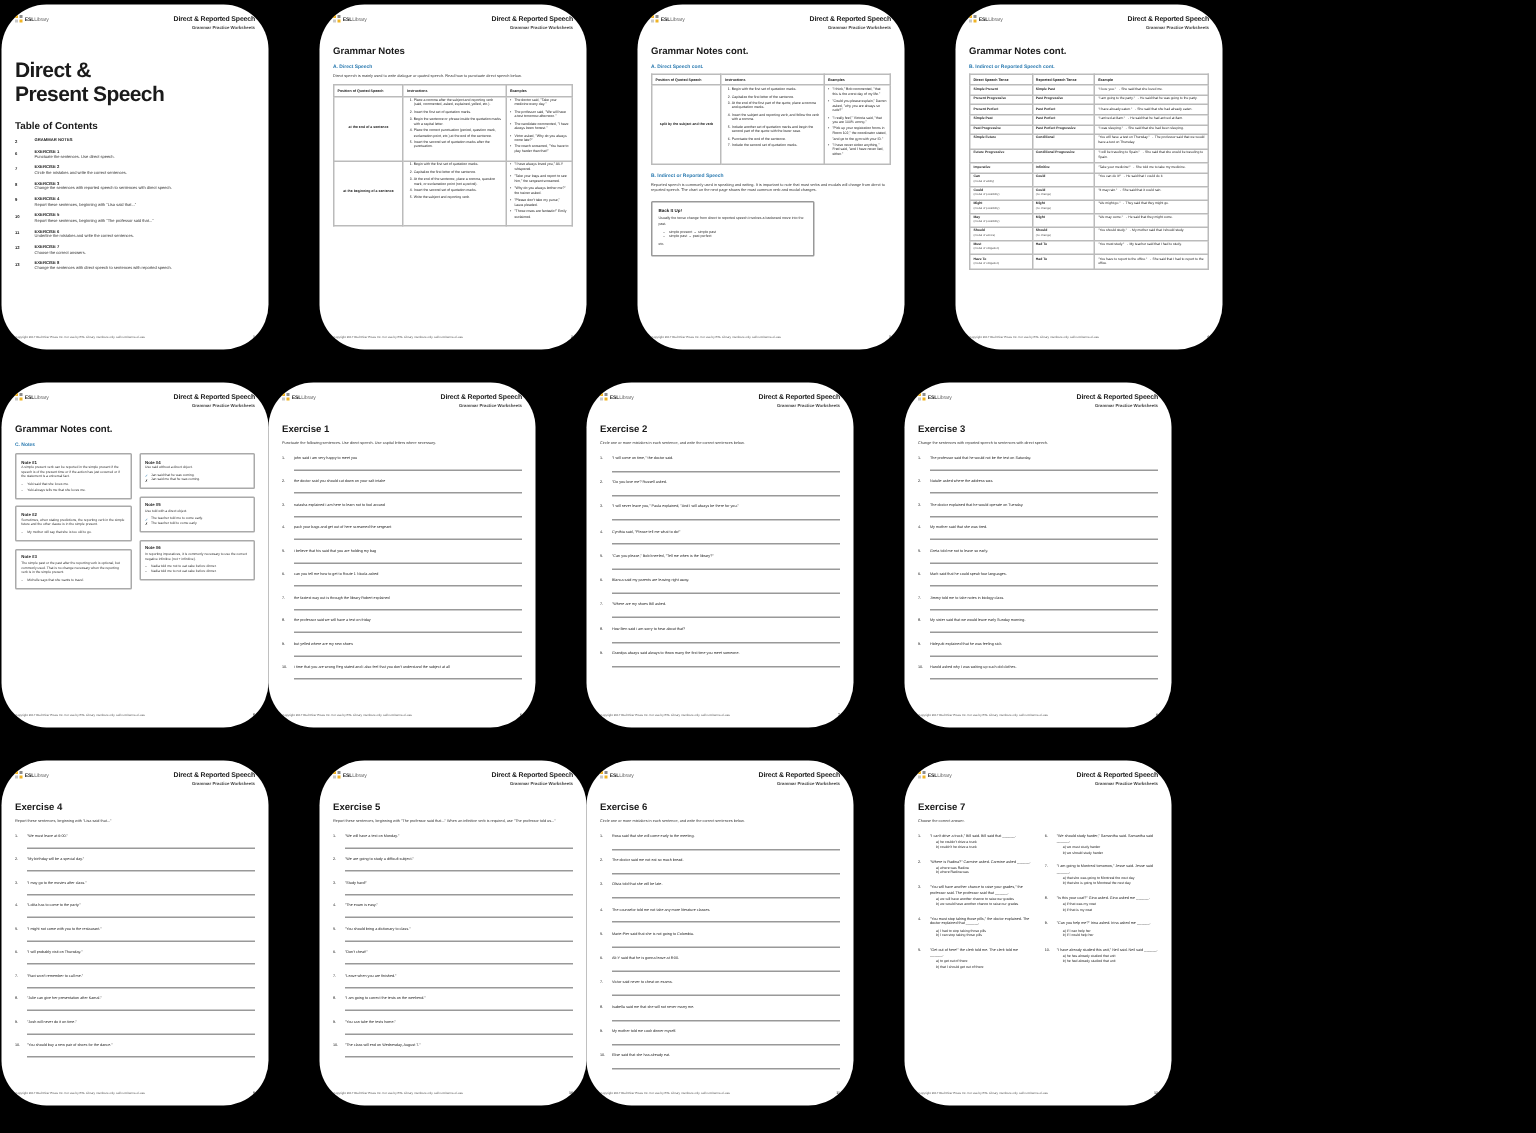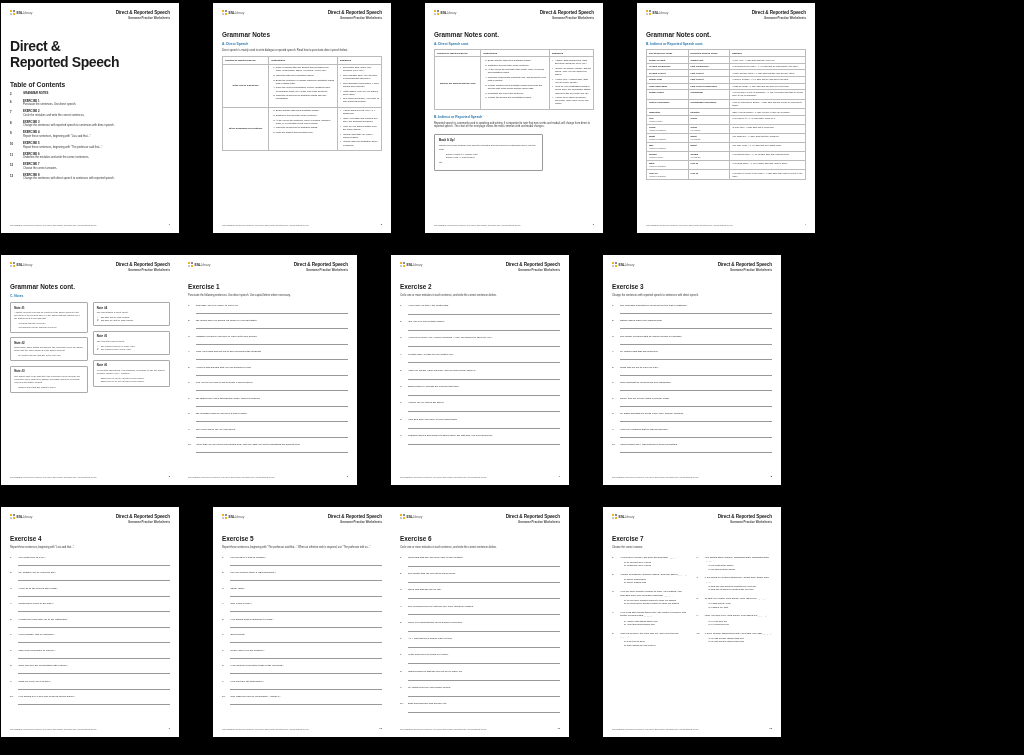--- a/index.html
+++ b/index.html
@@ -5,20 +5,21 @@
   html,body{margin:0;padding:0;}
   body{
     width:1024px;height:755px;background:#000;overflow:hidden;
     font-family:"Liberation Sans", sans-serif;
   }
   .grid{display:flex;flex-wrap:wrap;}
   .page{
     width:178px;height:230px;background:#fff;margin:0 34px 22px 0;
     position:relative;overflow:hidden;box-sizing:border-box;
     padding:7px 9px 0 9px;
+    border-radius:30px;
   }
   .page:nth-child(5n){margin-right:0;}
   .grid{padding:3px 0 0 1px;}
 
   
   .phead{display:flex;justify-content:space-between;align-items:flex-start;height:12px;}
   .logo{display:flex;align-items:center;gap:1.5px;}
   .logo-mark{width:5px;height:5px;position:relative;}
   .logo-mark i{position:absolute;width:2.2px;height:2.2px;display:block;}
   .logo-mark i:nth-child(1){left:0;top:0;background:#f0b323;}
@@ -115,21 +116,21 @@
           </span>
         <span class="logo-t"><span>ESL</span><em>Library</em></span>
       </div>
       <div class="htitle">
         <div class="t1">Direct &amp; Reported Speech</div>
         <div class="t2">Grammar Practice Worksheets</div>
       </div>
     </div>
     <div class="cover-title">
       <div>Direct &amp;</div>
-      <div>Reported Speech</div>
+      <div>Present Speech</div>
     </div>
     <div class="toc-h">Table of Contents</div>
     <div>
       <div class="toc-row">
           <div class="toc-pg">2</div>
           <div class="toc-lbl">GRAMMAR NOTES</div>
         </div>
       <div class="toc-row">
           <div class="toc-pg">6</div>
           <div>

